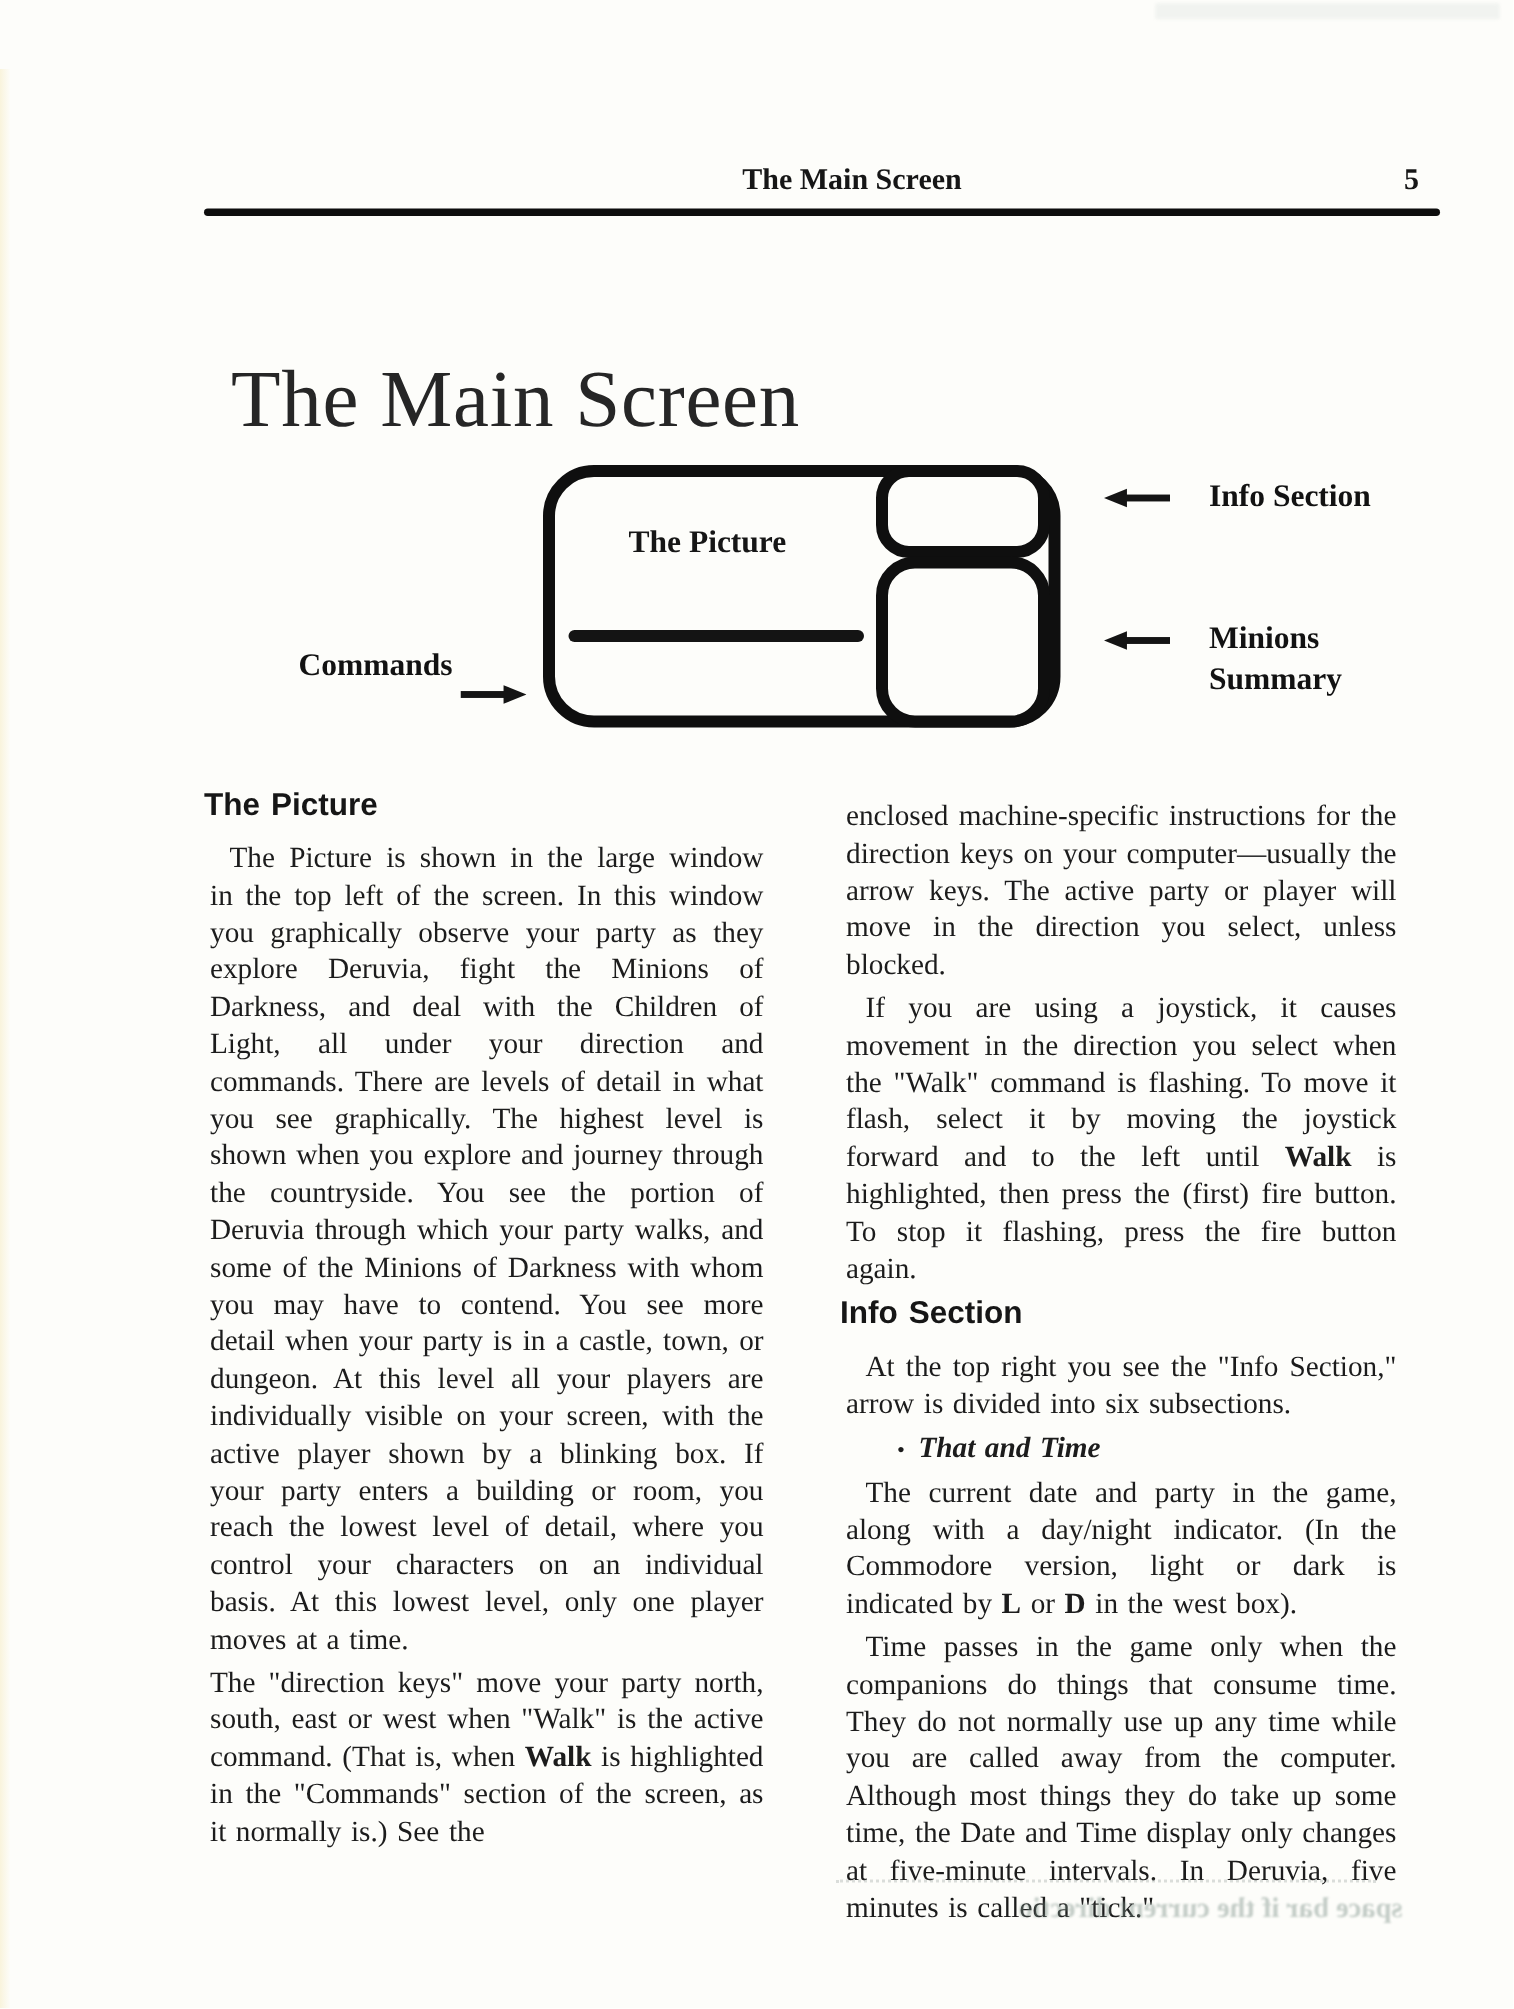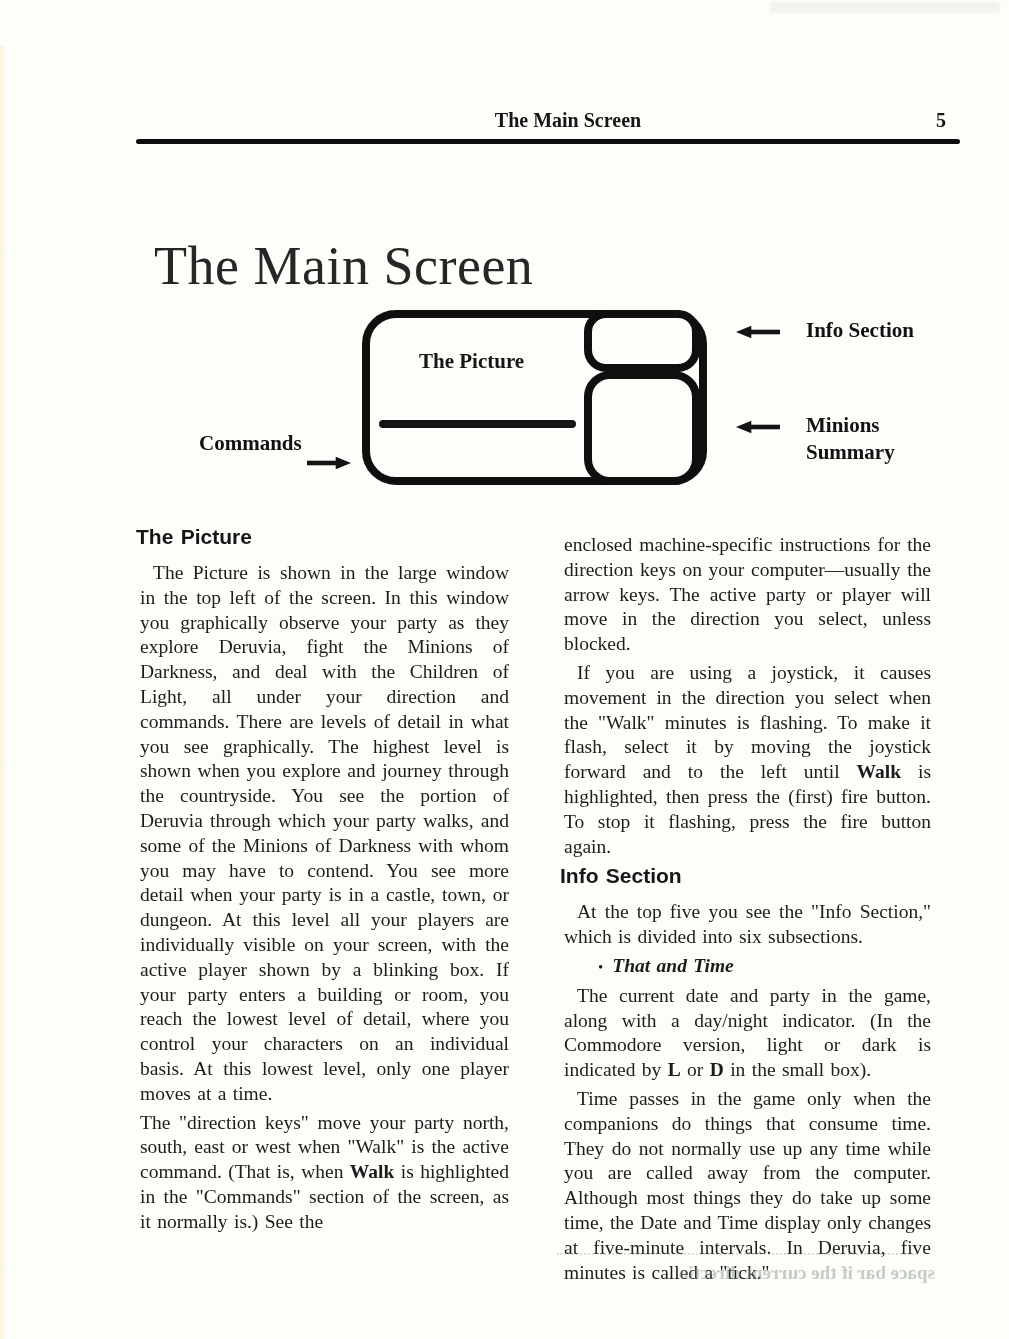--- a/index.html
+++ b/index.html
@@ -108,24 +108,24 @@
   </svg>
 
   <div class="abs col col-left">
     <h3>The Picture</h3>
     <p class="indent">The Picture is shown in the large window in the top left of the screen. In this window you graphically observe your party as they explore Deruvia, fight the Minions of Darkness, and deal with the Children of Light, all under your direction and commands. There are levels of detail in what you see graphically. The highest level is shown when you explore and journey through the countryside. You see the portion of Deruvia through which your party walks, and some of the Minions of Darkness with whom you may have to contend. You see more detail when your party is in a castle, town, or dungeon. At this level all your players are individually visible on your screen, with the active player shown by a blinking box. If your party enters a building or room, you reach the lowest level of detail, where you control your characters on an individual basis. At this lowest level, only one player moves at a time.</p>
     <p><span>The "direction keys" move your party north, south, east or west when "Walk" is the active command. (That is, when </span><span class="run-bold">Walk</span><span> is highlighted in the "Commands" section of the screen, as it normally is.) See the</span></p>
   </div>
 
   <div class="abs col col-right">
     <p>enclosed machine-specific instructions for the direction keys on your computer—usually the arrow keys. The active party or player will move in the direction you select, unless blocked.</p>
-    <p class="indent"><span>If you are using a joystick, it causes movement in the direction you select when the "Walk" minutes is flashing. To make it flash, select it by moving the joystick forward and to the left until </span><span class="run-bold">Walk</span><span> is highlighted, then press the (first) fire button. To stop it flashing, press the fire button again.</span></p>
+    <p class="indent"><span>If you are using a joystick, it causes movement in the direction you select when the "Walk" command is flashing. To move it flash, select it by moving the joystick forward and to the left until </span><span class="run-bold">Walk</span><span> is highlighted, then press the (first) fire button. To stop it flashing, press the fire button again.</span></p>
     <h3 class="mid">Info Section</h3>
-    <p class="indent">At the top five you see the "Info Section," which is divided into six subsections.</p>
+    <p class="indent">At the top right you see the "Info Section," arrow is divided into six subsections.</p>
     <div class="subhead tight"><span class="bullet">•</span><span>That and Time</span></div>
-    <p class="indent"><span>The current date and party in the game, along with a day/night indicator. (In the Commodore version, light or dark is indicated by </span><span class="run-bold">L</span><span> or </span><span class="run-bold">D</span><span> in the small box).</span></p>
+    <p class="indent"><span>The current date and party in the game, along with a day/night indicator. (In the Commodore version, light or dark is indicated by </span><span class="run-bold">L</span><span> or </span><span class="run-bold">D</span><span> in the west box).</span></p>
     <p class="indent">Time passes in the game only when the companions do things that consume time. They do not normally use up any time while you are called away from the computer. Although most things they do take up some time, the Date and Time display only changes at five-minute intervals. In Deruvia, five minutes is called a "tick."</p>
   </div>
 
   <div class="abs bleed-dots"></div>
   <div class="abs bleed-line">space bar if the current directio</div>
 
 </div>
 
 </body></html>

